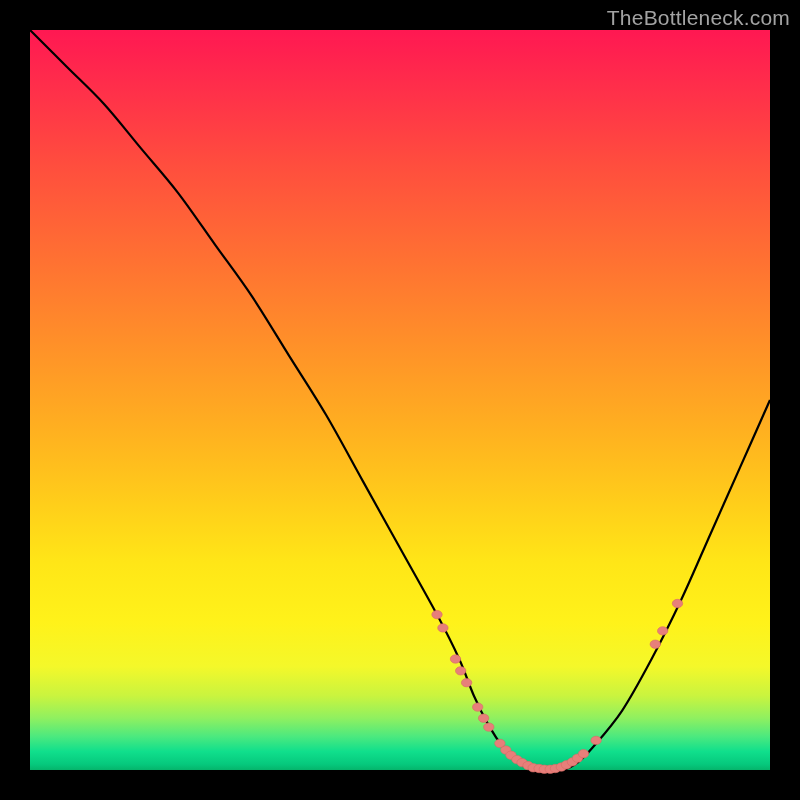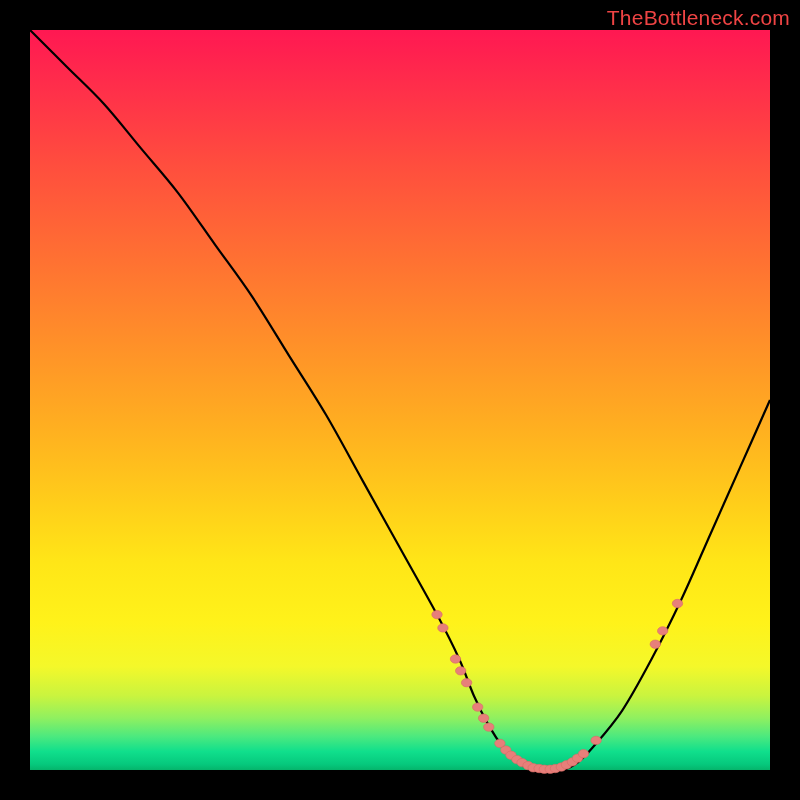--- a/index.html
+++ b/index.html
@@ -43,21 +43,21 @@
       #4be97f 95.5%,
       #10df8c 97.5%,
       #06c97d 99.2%,
       #05b46b 100%
     );
   }
   .watermark {
     position: absolute;
     top: 6px;
     right: 10px;
-    color: #ef4444;
+    color: #a3a3a3;
     font-size: 21px;
     letter-spacing: 0.2px;
     user-select: none;
   }
   svg.curve {
     position: absolute;
     left: 0;
     top: 0;
     width: 740px;
     height: 740px;

